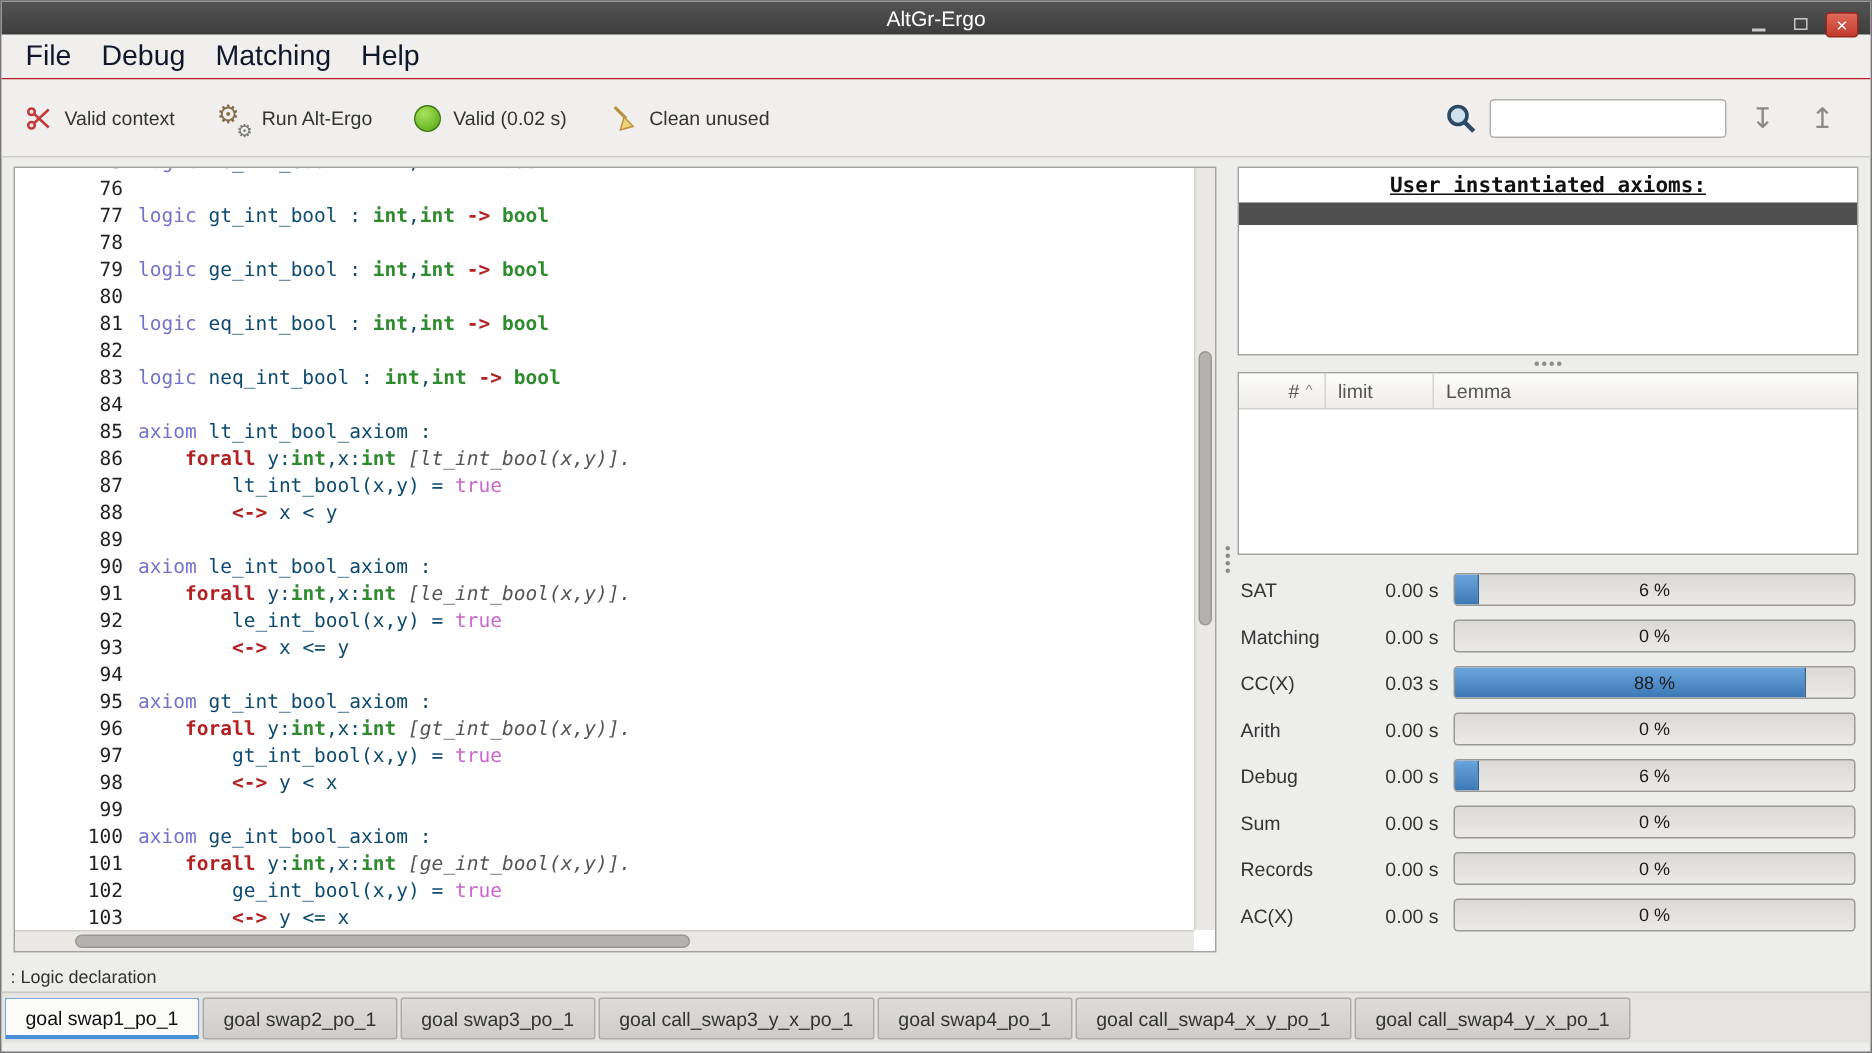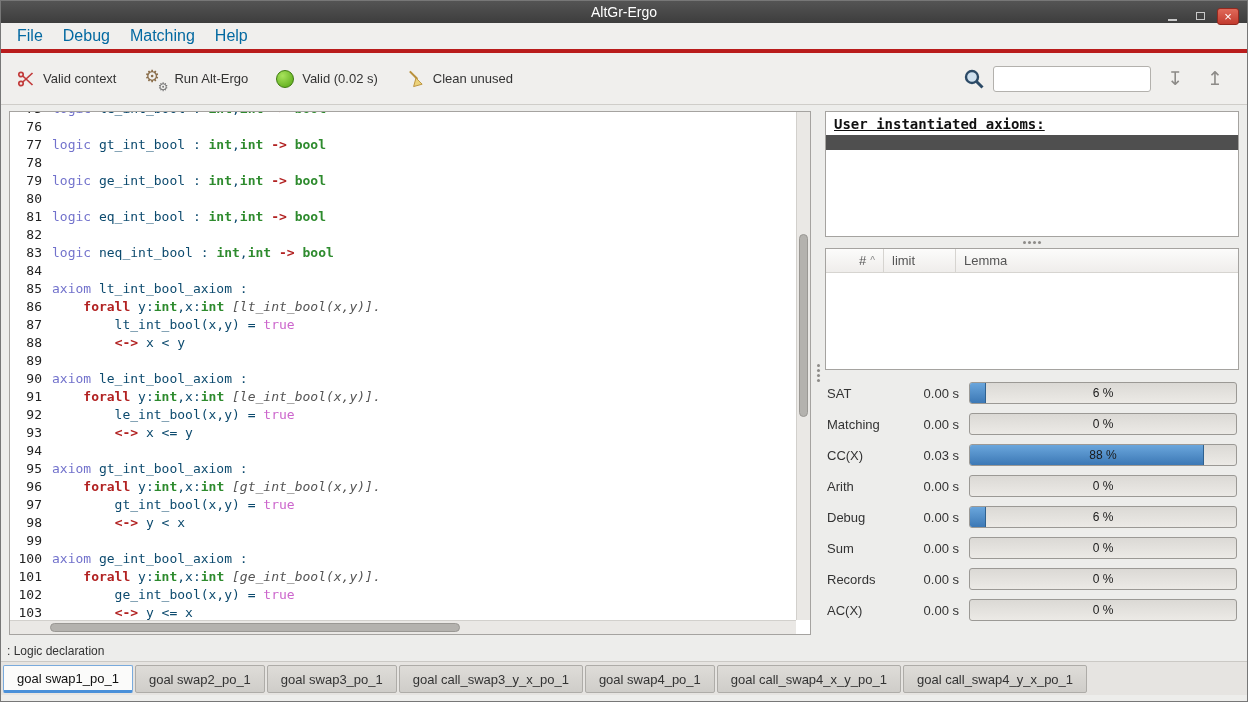--- a/index.html
+++ b/index.html
@@ -10,22 +10,22 @@
   .titlebar { height:22px; background:linear-gradient(#545454,#3d3d3d); color:#fff;
     display:flex; align-items:center; justify-content:center; position:relative; font-size:14px; }
   .winbtns { position:absolute; right:8px; top:0; height:30px; display:flex; align-items:center; gap:6px; }
   .wbtn { width:22px; height:17px; display:flex; align-items:center; justify-content:center;
     border-radius:3px; color:#ccc; font-size:12px; }
   .wbtn .minbar { width:9px; height:2px; background:#c9c9c9; margin-top:7px; }
   .wbtn .maxbox { width:9px; height:8px; border:1.5px solid #c9c9c9; }
   .wbtn.close { background:linear-gradient(#e06a5a,#c23b2e); border:1px solid #93291f; color:#fff; font-size:13px; }
 
   
-  .menubar { height:30px; background:#f0efed; border-bottom:4px solid #b91c1c; display:flex; align-items:center;
-    padding-left:6px; font-size:16px; color:#0369a1; }
+  .menubar { height:30px; background:#f0efed; border-bottom:1px solid #b91c1c; display:flex; align-items:center;
+    padding-left:6px; font-size:19px; color:#0f172a; }
   .menu-item { padding:5px 10px; cursor:default; }
 
   
   .toolbar { height:52px; background:#f0efed; border-bottom:1px solid #cfcdc9; display:flex; align-items:center;
     padding:0 16px; font-size:13px; color:#333; }
   .tool-group { display:flex; align-items:center; gap:8px; margin-right:28px; }
   .gearwrap { position:relative; width:22px; height:22px; }
   .gearwrap .g1 { position:absolute; left:0; top:-2px; font-size:17px; color:#8a6d4a; }
   .gearwrap .g2 { position:absolute; right:-2px; bottom:-4px; font-size:12px; color:#777; }
   .valid-dot { width:18px; height:18px; border-radius:50%; border:1px solid #3c7a0e;
@@ -35,41 +35,41 @@
     font-size:13px; padding:0 6px; outline:none; }
   .anchor-btn { font-size:19px; color:#8d8b88; padding:0 8px; }
 
   
   .main { height:536px; display:flex; padding:6px 8px; }
   .editor-wrap { width:802px; flex:none; position:relative; background:#fff; border:1px solid #a5a3a0; }
   .code-viewport { position:absolute; left:0; top:0; right:14px; bottom:14px; overflow:hidden; background:#fff; }
   .code-inner { position:absolute; top:-12px; left:0; font-family:"DejaVu Sans Mono", monospace;
     font-size:13px; line-height:18px; white-space:pre; color:#1a1a1a; }
   .code-line { display:flex; height:18px; }
-  .ln { width:42px; flex:none; text-align:right; padding-right:10px; color:#222; }
+  .ln { width:42px; flex:none; text-align:right; padding-right:10px; color:#222;margin-left:40px; }
   .tk-kw  { color:#7272cc; }
   .tk-ty  { color:#2e8b2e; font-weight:bold; }
   .tk-op  { color:#b22222; font-weight:bold; }
   .tk-tr  { color:#555; font-style:italic; }
   .tk-lit { color:#cc66cc; }
   .tk-pl  { color:#0c4a6e; }
   .vsb { position:absolute; top:0; right:0; bottom:14px; width:14px; background:#eae8e5; border-left:1px solid #d2d0cc; }
   .vsb-thumb { position:absolute; left:2px; right:2px; top:24%; height:36%; background:#b4b2ae;
     border:1px solid #9a9894; border-radius:6px; }
   .hsb { position:absolute; left:0; right:14px; bottom:0; height:14px; background:#eae8e5; border-top:1px solid #d2d0cc; }
   .hsb-thumb { position:absolute; top:2px; bottom:2px; left:40px; width:410px; background:#b4b2ae;
     border:1px solid #9a9894; border-radius:6px; }
 
   .splitter-v { width:14px; flex:none; display:flex; align-items:center; justify-content:center; }
   .vdots { width:3px; height:3px; background:#8d8b88; border-radius:50%;
     box-shadow:0 5px 0 #8d8b88, 0 10px 0 #8d8b88, 0 15px 0 #8d8b88; margin-top:-15px; }
 
   
   .rightpane { flex:1; display:flex; flex-direction:column; }
-  .axioms-box { height:126px; background:#fff; border:1px solid #a5a3a0; overflow:hidden; }
+  .axioms-box { height:126px; background:#fff; border:1px solid #a5a3a0; overflow:hidden;text-align:center; }
   .axioms-title { font-family:"DejaVu Sans Mono", monospace; font-weight:bold; text-decoration:underline;
     font-size:14px; color:#111; padding:4px 8px 3px 8px; }
   .axioms-selrow { height:15px; background:#4f4f4f; }
   .handle-h { height:11px; display:flex; align-items:center; justify-content:center; }
   .hdots { width:3px; height:3px; background:#8d8b88; border-radius:50%;
     box-shadow:5px 0 0 #8d8b88, 10px 0 0 #8d8b88, 15px 0 0 #8d8b88; margin-left:-15px; }
   .lemma-box { height:122px; background:#fff; border:1px solid #a5a3a0; overflow:hidden; }
   .lemma-header { display:flex; height:24px; border-bottom:1px solid #d6d4d0;
     background:linear-gradient(#fcfcfb,#efedeb); font-size:13px; color:#555; }
   .col-hash { width:58px; display:flex; align-items:center; justify-content:flex-end; gap:4px;

